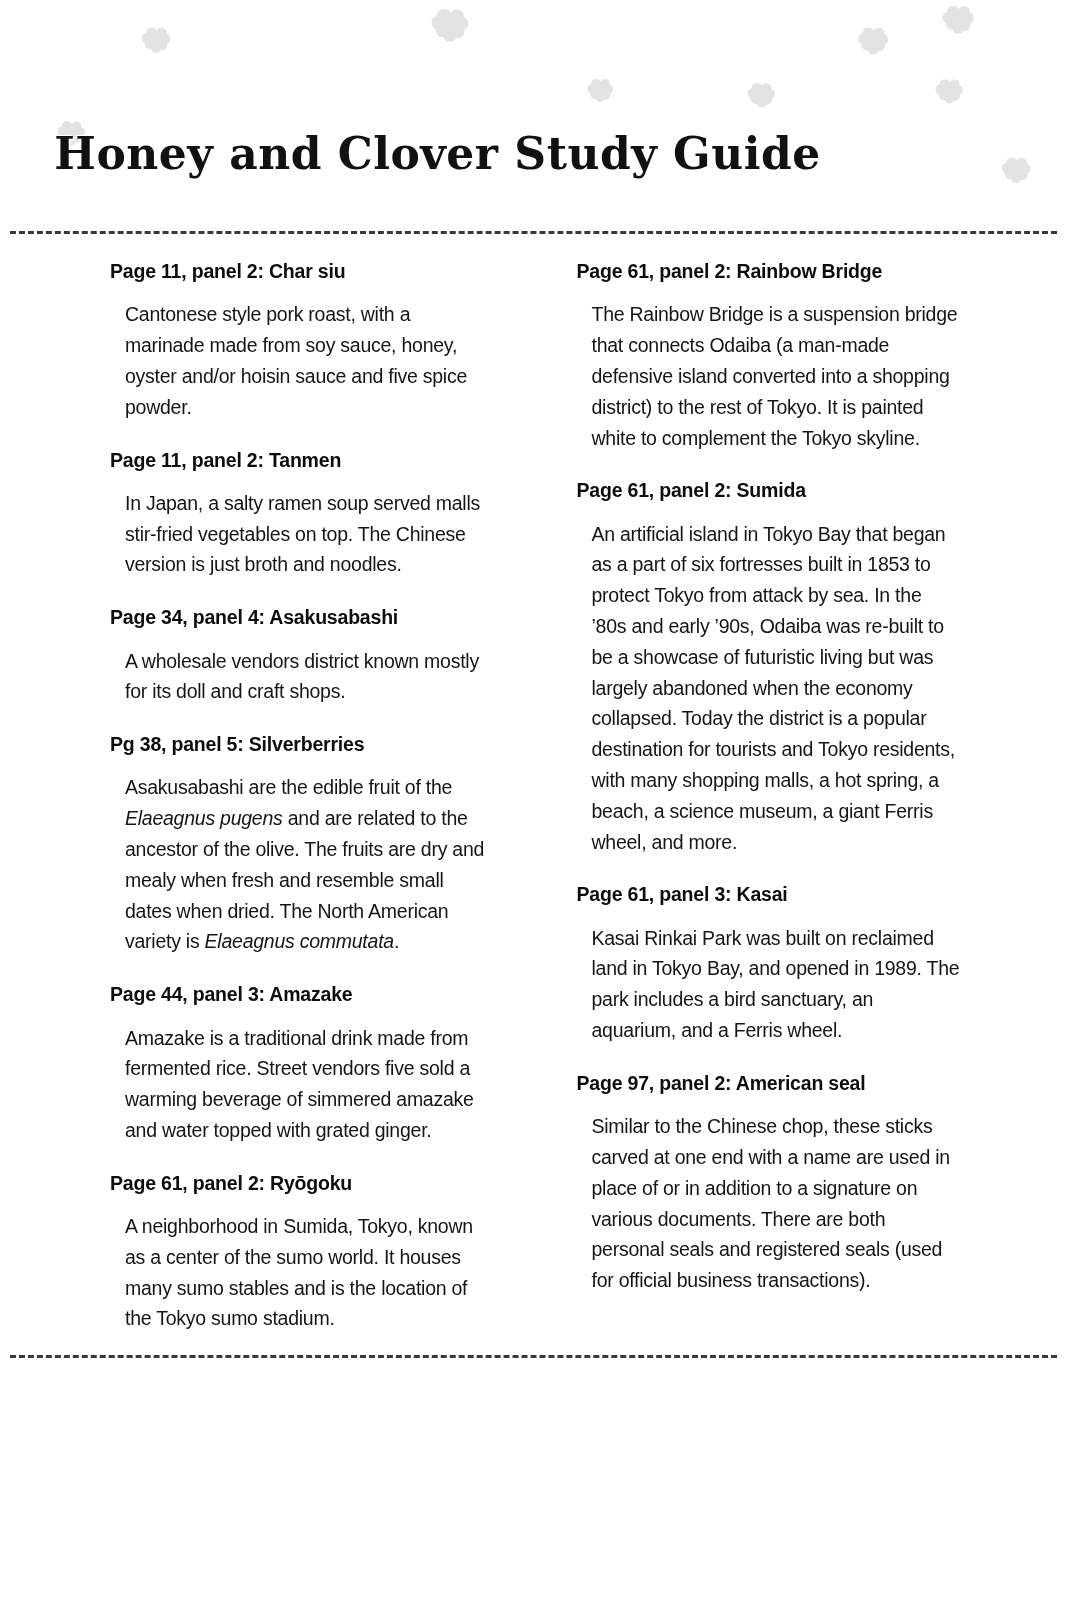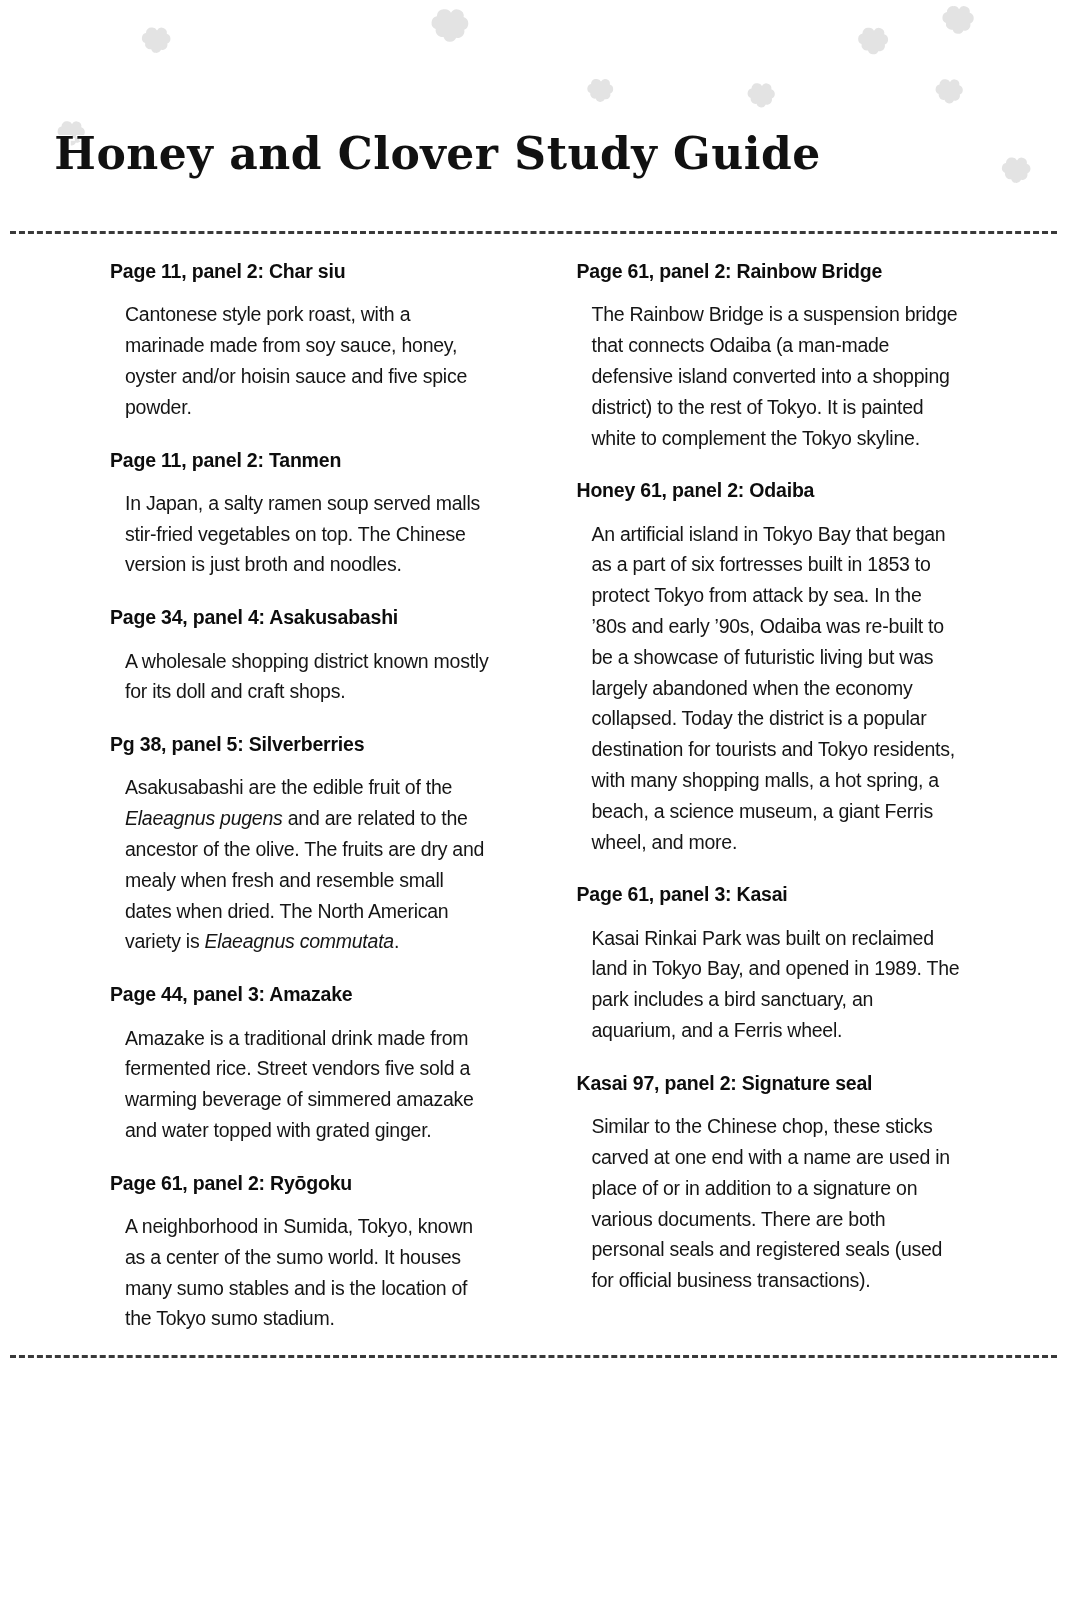--- a/index.html
+++ b/index.html
@@ -159,21 +159,21 @@
         <p class="entry-body">Cantonese style pork roast, with a marinade made from soy sauce, honey, oyster and/or hoisin sauce and five spice powder.</p>
       </div>
 
       <div class="entry">
         <p class="entry-head">Page 11, panel 2: Tanmen</p>
         <p class="entry-body">In Japan, a salty ramen soup served malls stir-fried vegetables on top. The Chinese version is just broth and noodles.</p>
       </div>
 
       <div class="entry">
         <p class="entry-head">Page 34, panel 4: Asakusabashi</p>
-        <p class="entry-body">A wholesale shopping district known mostly for its doll and craft shops.</p>
+        <p class="entry-body">A wholesale vendors district known mostly for its doll and craft shops.</p>
       </div>
 
       <div class="entry">
         <p class="entry-head">Pg 38, panel 5: Silverberries</p>
         <p class="entry-body"><span>Asakusabashi are the edible fruit of the </span><i>Elaeagnus pugens</i><span> and are related to the ancestor of the olive. The fruits are dry and mealy when fresh and resemble small dates when dried. The North American variety is </span><i>Elaeagnus commutata</i><span>.</span></p>
       </div>
 
       <div class="entry">
         <p class="entry-head">Page 44, panel 3: Amazake</p>
         <p class="entry-body">Amazake is a traditional drink made from fermented rice. Street vendors five sold a warming beverage of simmered amazake and water topped with grated ginger.</p>
@@ -187,29 +187,29 @@
     </div>
 
     <div class="column">
 
       <div class="entry">
         <p class="entry-head">Page 61, panel 2: Rainbow Bridge</p>
         <p class="entry-body">The Rainbow Bridge is a suspension bridge that connects Odaiba (a man-made defensive island converted into a shopping district) to the rest of Tokyo. It is painted white to complement the Tokyo skyline.</p>
       </div>
 
       <div class="entry">
-        <p class="entry-head">Honey 61, panel 2: Odaiba</p>
+        <p class="entry-head">Page 61, panel 2: Sumida</p>
         <p class="entry-body">An artificial island in Tokyo Bay that began as a part of six fortresses built in 1853 to protect Tokyo from attack by sea. In the ’80s and early ’90s, Odaiba was re-built to be a showcase of futuristic living but was largely abandoned when the economy collapsed. Today the district is a popular destination for tourists and Tokyo residents, with many shopping malls, a hot spring, a beach, a science museum, a giant Ferris wheel, and more.</p>
       </div>
 
       <div class="entry">
         <p class="entry-head">Page 61, panel 3: Kasai</p>
         <p class="entry-body">Kasai Rinkai Park was built on reclaimed land in Tokyo Bay, and opened in 1989. The park includes a bird sanctuary, an aquarium, and a Ferris wheel.</p>
       </div>
 
       <div class="entry">
-        <p class="entry-head">Kasai 97, panel 2: Signature seal</p>
+        <p class="entry-head">Page 97, panel 2: American seal</p>
         <p class="entry-body">Similar to the Chinese chop, these sticks carved at one end with a name are used in place of or in addition to a signature on various documents. There are both personal seals and registered seals (used for official business transactions).</p>
       </div>
 
     </div>
   </div>
 </div>
 
 </body></html>

